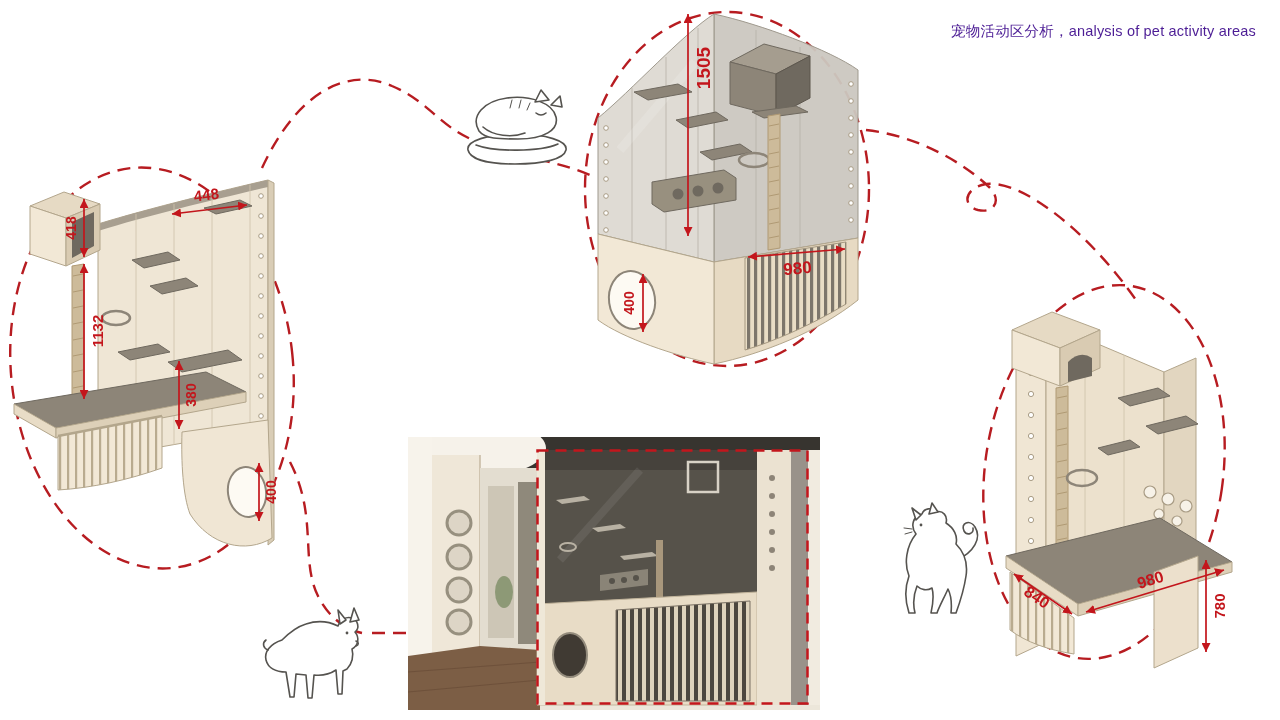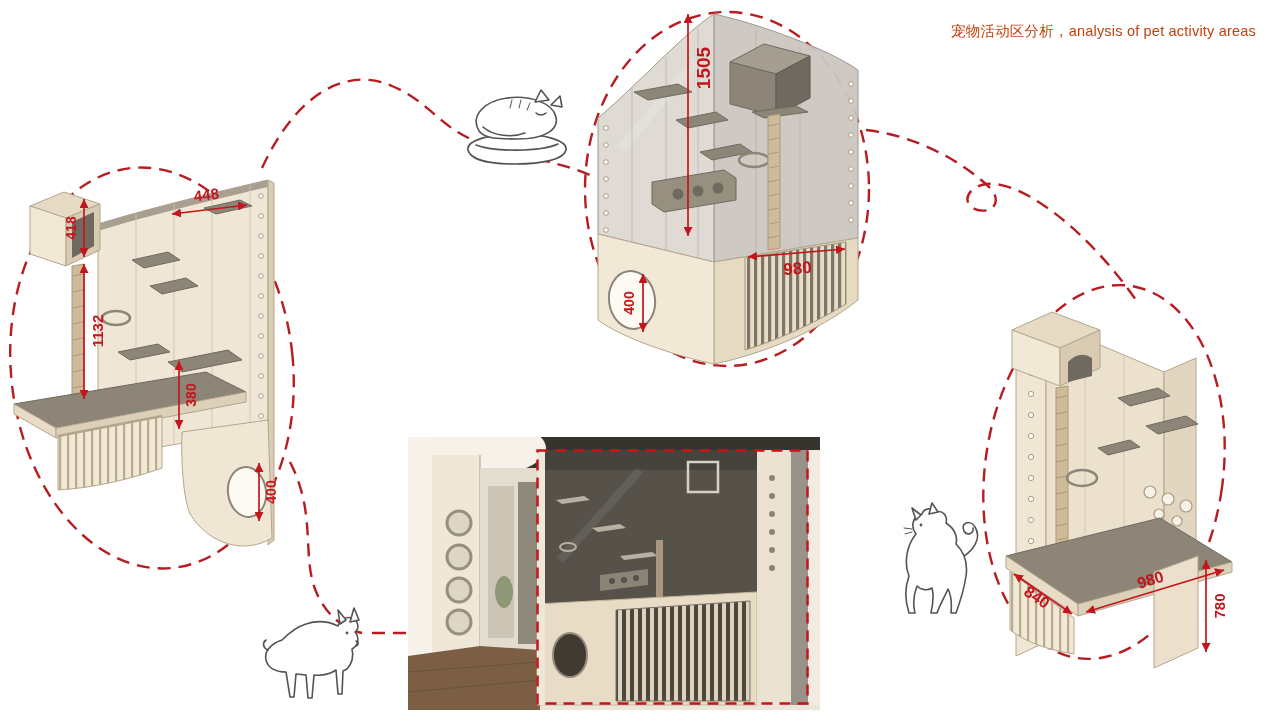--- a/index.html
+++ b/index.html
@@ -1,21 +1,21 @@
 <!DOCTYPE html>
 <html><head>
 <meta charset="utf-8">
 <style>
   html,body { margin:0; padding:0; background:#ffffff; }
   .canvas {
     position:relative; width:1280px; height:720px; background:#ffffff;
     overflow:hidden; font-family:"Liberation Sans", sans-serif;
   }
   .title {
-    position:absolute; top:22px; right:24px; font-size:14.5px; color:#c2410c;
+    position:absolute; top:22px; right:24px; font-size:14.5px; color:#4c1d95;
     letter-spacing:.2px; white-space:nowrap;
   }
   svg.scene { position:absolute; left:0; top:0; }
   .dim { fill:#c3161c; font-weight:700; font-family:"Liberation Sans",sans-serif; }
   .dline { stroke:#c3161c; stroke-width:1.7; }
   .dash  { stroke:#b71c21; stroke-width:2.4; fill:none; stroke-dasharray:13 8; }
   .ink   { stroke:#55534f; stroke-width:1.6; stroke-linecap:round; stroke-linejoin:round; }
 </style>
 </head>
 <body>

